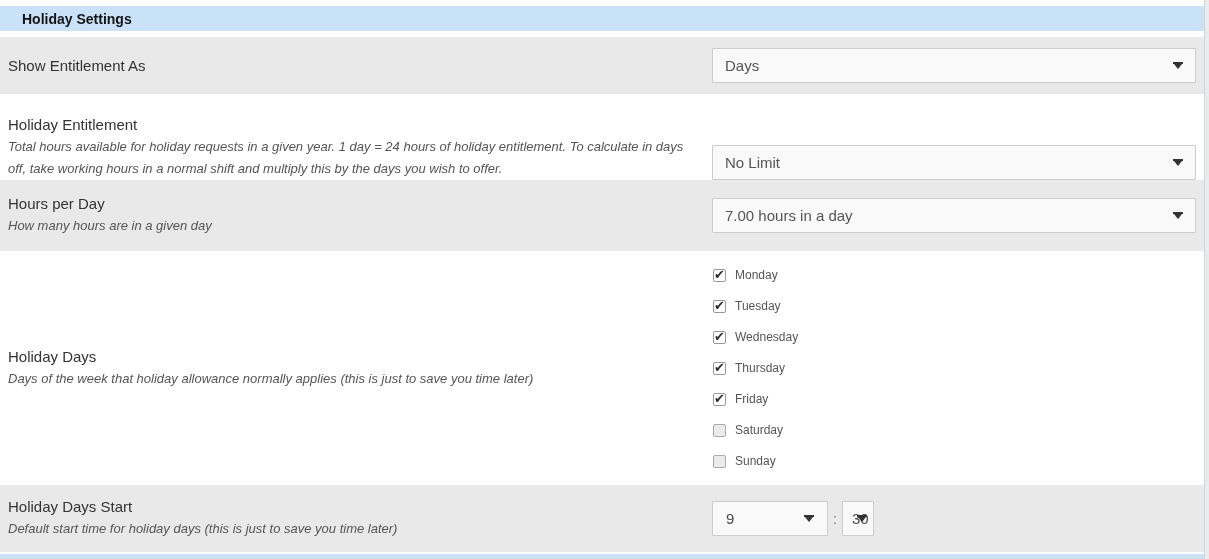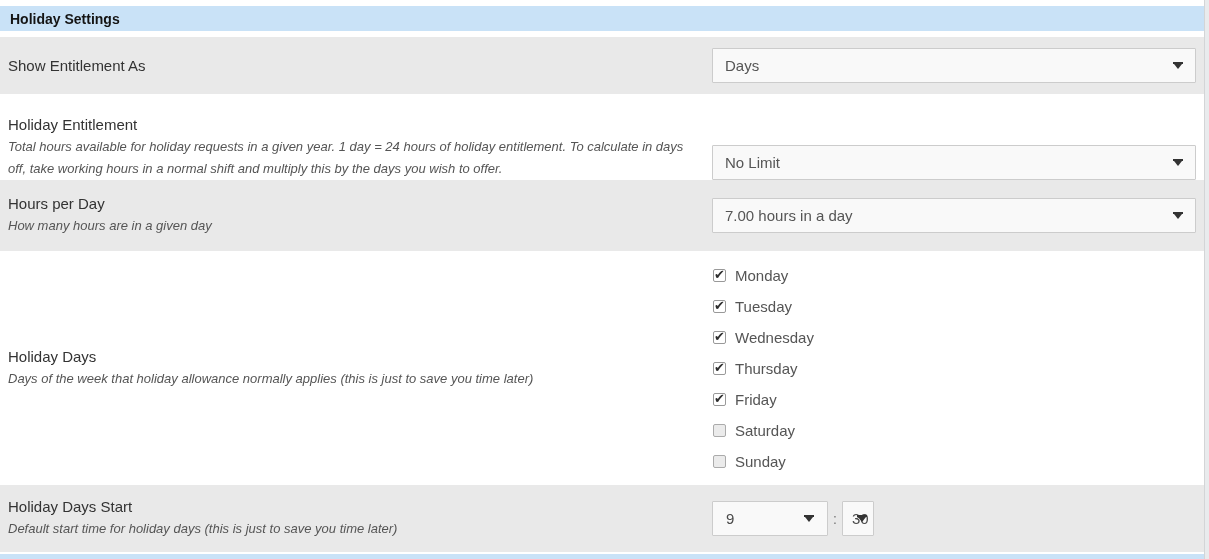--- a/index.html
+++ b/index.html
@@ -21,21 +21,21 @@
   }
   .page {
     position: absolute; left: 0; top: 0;
     width: 1204px;
   }
   .top-gap { height: 6px; background: #fff; }
   .panel-heading {
     height: 25px;
     background: var(--panel-heading-bg);
     display: flex; align-items: center;
-    padding-left: 10px;
+    padding-left: 22px;
     font-size: 14px; font-weight: bold; color: #141414;
   }
   .heading-gap { height: 6px; background: #fff; }
 
   .setting-row {
     display: flex;
     align-items: center;
     padding: 0 8px;
     background: #ffffff;
   }
@@ -95,21 +95,21 @@
     margin: 0 9px 0 1px;
     position: relative;
     cursor: pointer;
   }
   .day-checkbox:not(:checked) { background: #ebebeb; border-color: #ababab; }
   .day-checkbox:checked::after {
     content: "\2714";
     position: absolute; top: -3px; left: 0;
     font-size: 13px; color: #2e2e2e;
   }
-  .day-label { font-size: 15px; color: var(--desc-color); }
+  .day-label { font-size: 12px; color: var(--desc-color); }
 
   .time-control { display: flex; align-items: center; }
   .time-select {
     position: relative;
     height: 35px;
     background: var(--control-bg);
     border: 1px solid var(--control-border);
     border-radius: 1px;
     display: flex; align-items: center;
     font-size: 15px; color: #4a4a4a;

